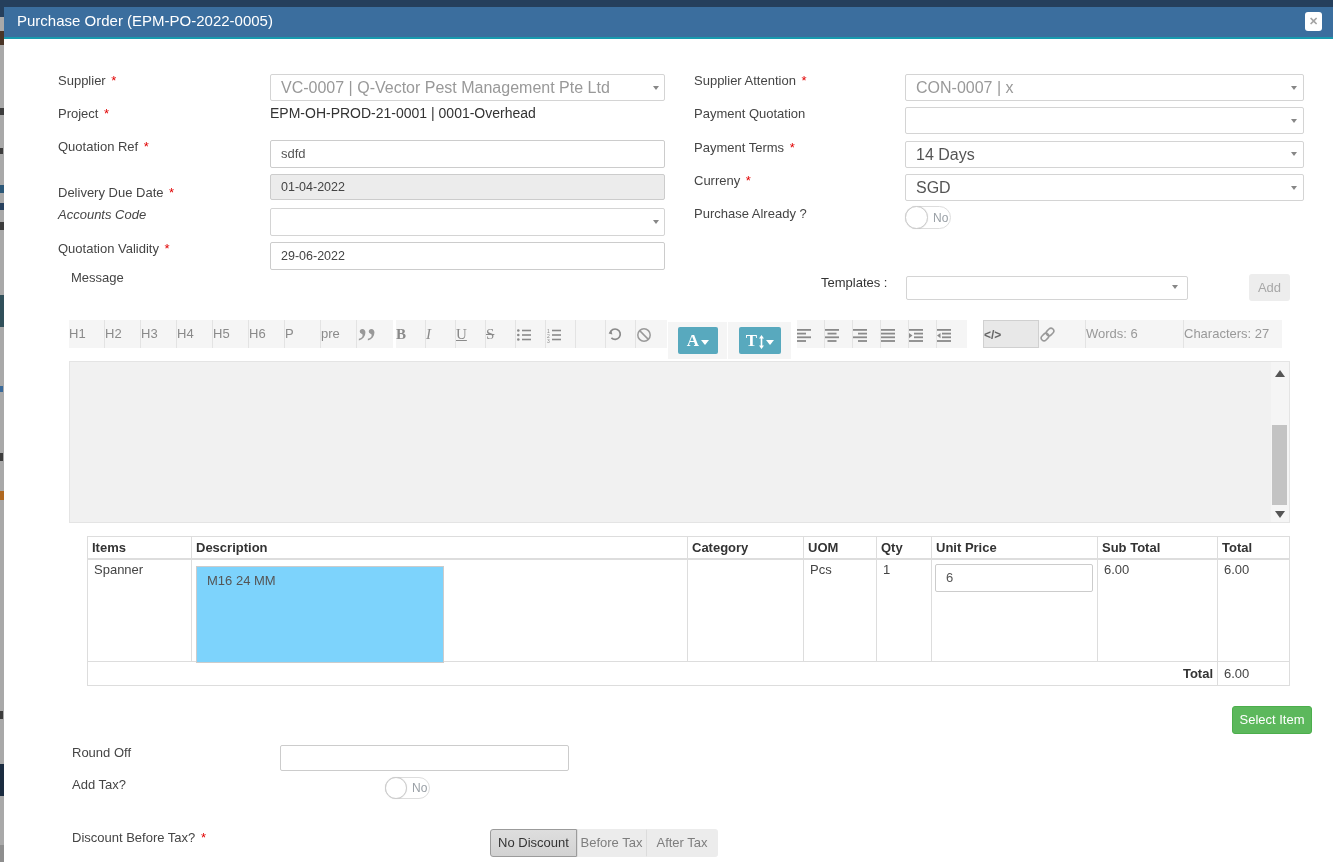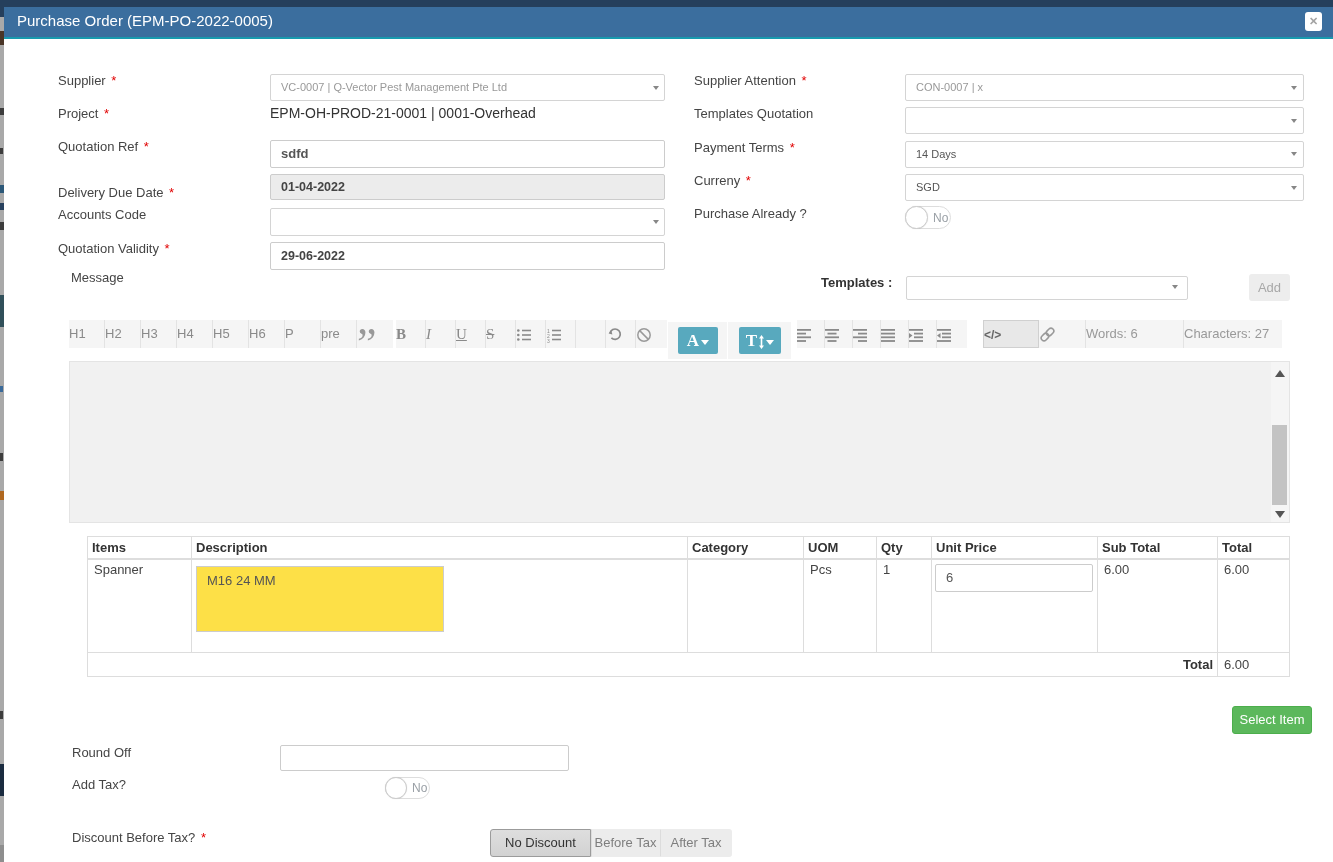--- a/index.html
+++ b/index.html
@@ -1,24 +1,24 @@
 <!DOCTYPE html>
 <html><head>
 <meta charset="utf-8">
 <style>
 * { margin:0; padding:0; box-sizing:border-box; }
 html,body { width:1333px; height:862px; }
 body { position:relative; font-family:"Liberation Sans",sans-serif; background:#fff; overflow:hidden; }
 .abs { position:absolute; }
 .lbl { position:absolute; font-size:13px; line-height:15px; color:#454545; }
 .star { color:#e10000; margin-left:2px; }
-.sel { position:absolute; background:#fff; border:1px solid #d4d4d4; border-radius:2px; font-size:11px; line-height:23px; color:#555; padding-left:10px; }
+.sel { position:absolute; background:#fff; border:1px solid #d4d4d4; border-radius:2px; font-size:16px; line-height:23px; color:#555; padding-left:10px; }
 .sel .ph { color:#999; }
 .caret { position:absolute; width:0; height:0; border-left:3px solid transparent; border-right:3px solid transparent; border-top:4px solid #878787; }
-.inp { position:absolute; background:#fff; border:1px solid #ccc; border-radius:2px; font-size:12.5px; color:#555; padding-left:10px;font-weight:bold; }
+.inp { position:absolute; background:#fff; border:1px solid #ccc; border-radius:2px; font-size:12.5px; color:#555; padding-left:10px; }
 .toggle { position:absolute; width:46px; height:23px; border:1px solid #ddd; border-radius:12px; background:#fff; }
 .toggle .knob { position:absolute; left:-1px; top:-1px; width:23px; height:23px; border-radius:50%; background:#fff; border:1px solid #ccc; box-shadow:0 0 1px rgba(0,0,0,0.15); }
 .toggle .txt { position:absolute; left:27px; top:4px; font-size:12px; color:#9aa0a6; }
 </style>
 </head>
 <body>
 
 <div class="abs" style="left:0;top:0;width:1333px;height:7px;background:#253f5c;"></div>
 <div class="abs" style="left:0;top:0;width:4px;height:17px;background:#253f5c;"></div>
 <div class="abs" style="left:0;top:17px;width:4px;height:845px;background:#a9a9a9;"></div>
@@ -38,53 +38,53 @@
 
 <div class="abs" style="left:4px;top:7px;width:1329px;height:855px;background:#fff;"></div>
 <div class="abs" style="left:4px;top:7px;width:1329px;height:32px;background:#3b6e9e;border-bottom:2px solid #189aae;"></div>
 <div class="abs" style="left:17px;top:12px;font-size:15px;color:#fff;">Purchase Order (EPM-PO-2022-0005)</div>
 <div class="abs" style="left:1305px;top:12px;width:17px;height:19px;background:#fff;border-radius:3px;text-align:center;font-size:11px;font-weight:bold;color:#a4a4a4;line-height:19px;">✕</div>
 
 <div class="lbl" style="left:58px;top:73px;">Supplier <span class="star">*</span></div>
 <div class="lbl" style="left:58px;top:106px;">Project <span class="star">*</span></div>
 <div class="lbl" style="left:58px;top:139px;">Quotation Ref <span class="star">*</span></div>
 <div class="lbl" style="left:58px;top:185px;">Delivery Due Date <span class="star">*</span></div>
-<div class="lbl" style="left:58px;top:207px;">Accounts Code</div>
+<div class="lbl" style="left:58px;top:207px;font-style:italic;">Accounts Code</div>
 <div class="lbl" style="left:58px;top:241px;">Quotation Validity <span class="star">*</span></div>
 <div class="lbl" style="left:71px;top:270px;">Message</div>
 
 <div class="sel" style="left:270px;top:74px;width:395px;height:27px;line-height:25px;"><span class="ph">VC-0007 | Q-Vector Pest Management Pte Ltd</span></div>
 <div class="caret" style="left:653px;top:86px;"></div>
 <div class="lbl" style="left:270px;top:106px;font-size:14px;color:#333;">EPM-OH-PROD-21-0001 | 0001-Overhead</div>
 <div class="inp" style="left:270px;top:140px;width:395px;height:28px;font-size:13px;line-height:26px;">sdfd</div>
 <div class="inp" style="left:270px;top:174px;width:395px;height:26px;background:#ececec;line-height:24px;color:#444;">01-04-2022</div>
 <div class="sel" style="left:270px;top:208px;width:395px;height:28px;"></div>
 <div class="caret" style="left:653px;top:220px;"></div>
 <div class="inp" style="left:270px;top:242px;width:395px;height:28px;line-height:26px;color:#444;">29-06-2022</div>
 
 <div class="lbl" style="left:694px;top:73px;">Supplier Attention <span class="star">*</span></div>
-<div class="lbl" style="left:694px;top:106px;">Templates Quotation</div>
+<div class="lbl" style="left:694px;top:106px;">Payment Quotation</div>
 <div class="lbl" style="left:694px;top:140px;">Payment Terms <span class="star">*</span></div>
 <div class="lbl" style="left:694px;top:173px;">Curreny <span class="star">*</span></div>
 <div class="lbl" style="left:694px;top:206px;">Purchase Already ?</div>
 
 <div class="sel" style="left:905px;top:74px;width:399px;height:27px;line-height:25px;"><span class="ph">CON-0007 | x</span></div>
 <div class="caret" style="left:1291px;top:86px;"></div>
 <div class="sel" style="left:905px;top:107px;width:399px;height:27px;"></div>
 <div class="caret" style="left:1291px;top:119px;"></div>
 <div class="sel" style="left:905px;top:141px;width:399px;height:27px;line-height:25px;">14 Days</div>
 <div class="caret" style="left:1291px;top:152px;"></div>
 <div class="sel" style="left:905px;top:174px;width:399px;height:27px;line-height:25px;">SGD</div>
 <div class="caret" style="left:1291px;top:186px;"></div>
 <div class="toggle" style="left:905px;top:206px;">
     <div class="knob"></div>
     <div class="txt">No</div>
   </div>
 
-<div class="lbl" style="left:821px;top:275px;font-weight:bold;color:#333;">Templates :</div>
+<div class="lbl" style="left:821px;top:275px;font-weight:normal;color:#333;">Templates :</div>
 <div class="sel" style="left:906px;top:276px;width:282px;height:24px;line-height:22px;"></div>
 <div class="caret" style="left:1172px;top:285px;"></div>
 <div class="abs" style="left:1249px;top:274px;width:41px;height:27px;background:#ededed;border-radius:3px;text-align:center;line-height:27px;font-size:13px;color:#a8a8a8;">Add</div>
 
 <style>
 .tg { position:absolute; top:320px; height:28px; background:#f5f5f5; display:flex; }
 .tb { width:36px; height:28px; border-right:1px solid #e3e3e3; text-align:left; line-height:28px; font-size:13px; color:#8a8a8a; position:relative; }
 .tb:last-child { border-right:none; }
 .tb svg { vertical-align:middle; }
 .tserif { font-family:"Liberation Serif",serif; font-size:15px; color:#8a8a8a; }
@@ -236,21 +236,21 @@
         <th>Category</th>
         <th>UOM</th>
         <th>Qty</th>
         <th>Unit Price</th>
         <th>Sub Total</th>
         <th>Total</th>
       </tr>
   <tr style="height:93px;">
     <td>Spanner</td>
     <td>
-          <div style="position:relative;left:-2px;top:4px;width:248px;height:66px;background:#fde047;border:1px solid #ccc;padding:6px 10px;color:#555;">M16 24 MM</div>
+          <div style="position:relative;left:-2px;top:4px;width:248px;height:97px;background:#7dd3fc;border:1px solid #ccc;padding:6px 10px;color:#555;">M16 24 MM</div>
         </td>
     <td></td>
         <td>Pcs</td>
         <td>1</td>
     <td>
           <div style="position:relative;left:-3px;top:2px;width:158px;height:28px;background:#fff;border:1px solid #ccc;border-radius:2px;padding:5px 10px;color:#555;">6</div>
         </td>
     <td>6.00</td>
         <td>6.00</td>
   </tr>
@@ -265,16 +265,16 @@
 
 <div class="lbl" style="left:72px;top:745px;">Round Off</div>
 <div class="inp" style="left:280px;top:745px;width:289px;height:26px;"></div>
 <div class="lbl" style="left:72px;top:777px;">Add Tax?</div>
 <div class="toggle" style="left:385px;top:777px;width:45px;height:22px;">
     <div class="knob" style="width:22px;height:22px;"></div>
     <div class="txt" style="left:26px;top:3px;">No</div>
   </div>
 <div class="lbl" style="left:72px;top:830px;">Discount Before Tax? <span class="star">*</span></div>
 <div class="abs" style="left:490px;top:829px;height:28px;display:flex;font-size:13px;">
-  <div style="width:101px;background:linear-gradient(#dedede,#d2d2d2);border:1px solid #9b9b9b;color:#333;text-align:center;line-height:26px;border-radius:3px 0 0 3px;">No Discount</div>
+  <div style="width:87px;background:linear-gradient(#dedede,#d2d2d2);border:1px solid #9b9b9b;color:#333;text-align:center;line-height:26px;border-radius:3px 0 0 3px;">No Discount</div>
   <div style="width:69px;background:#ececec;border:1px solid #ececec;border-left:1px solid #dcdcdc;color:#7e7e7e;text-align:center;line-height:26px;">Before Tax</div>
   <div style="width:72px;background:#ececec;border:1px solid #ececec;border-left:1px solid #dcdcdc;color:#7e7e7e;text-align:center;line-height:26px;border-radius:0 3px 3px 0;">After Tax</div>
 </div>
 
 </body></html>

